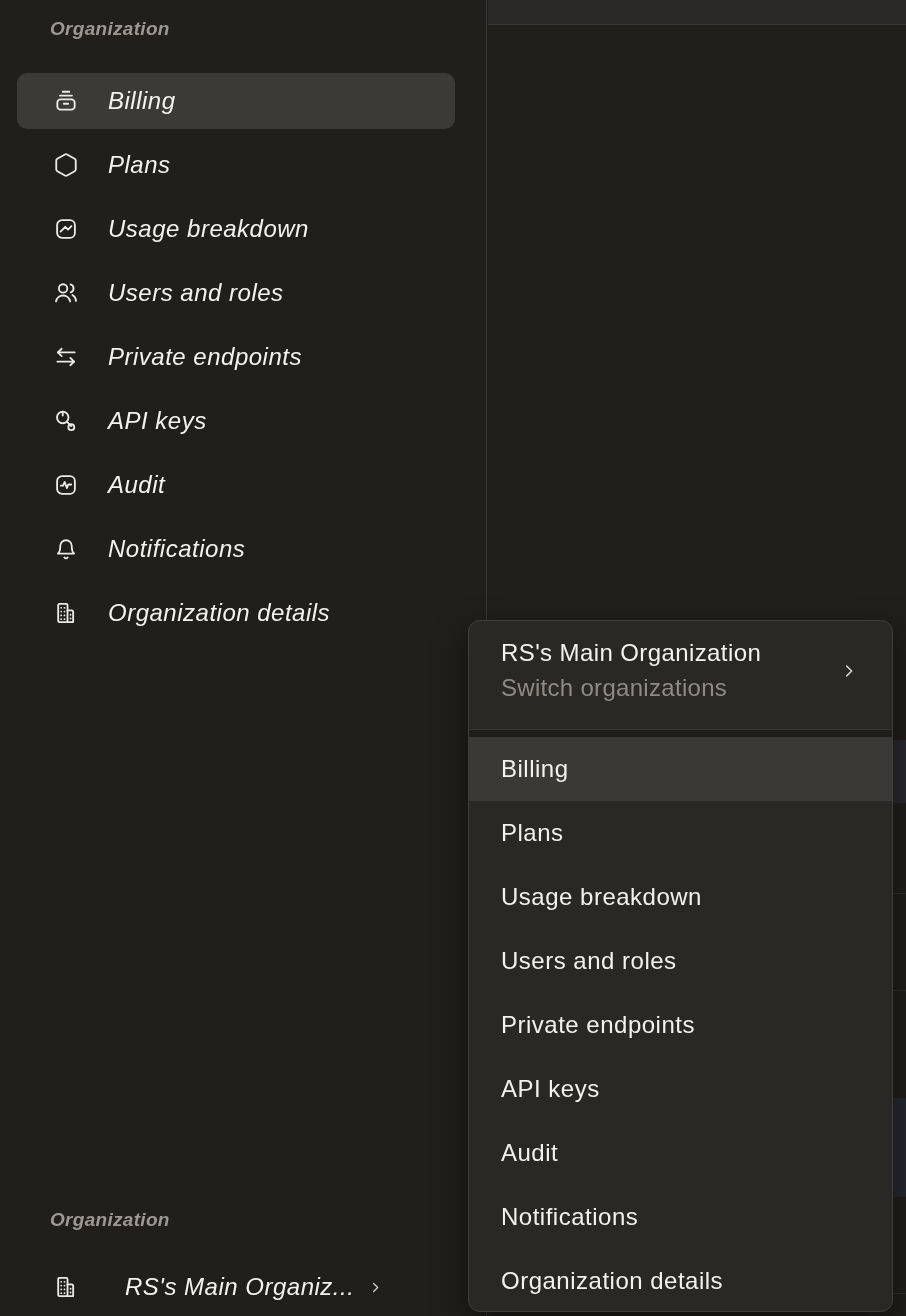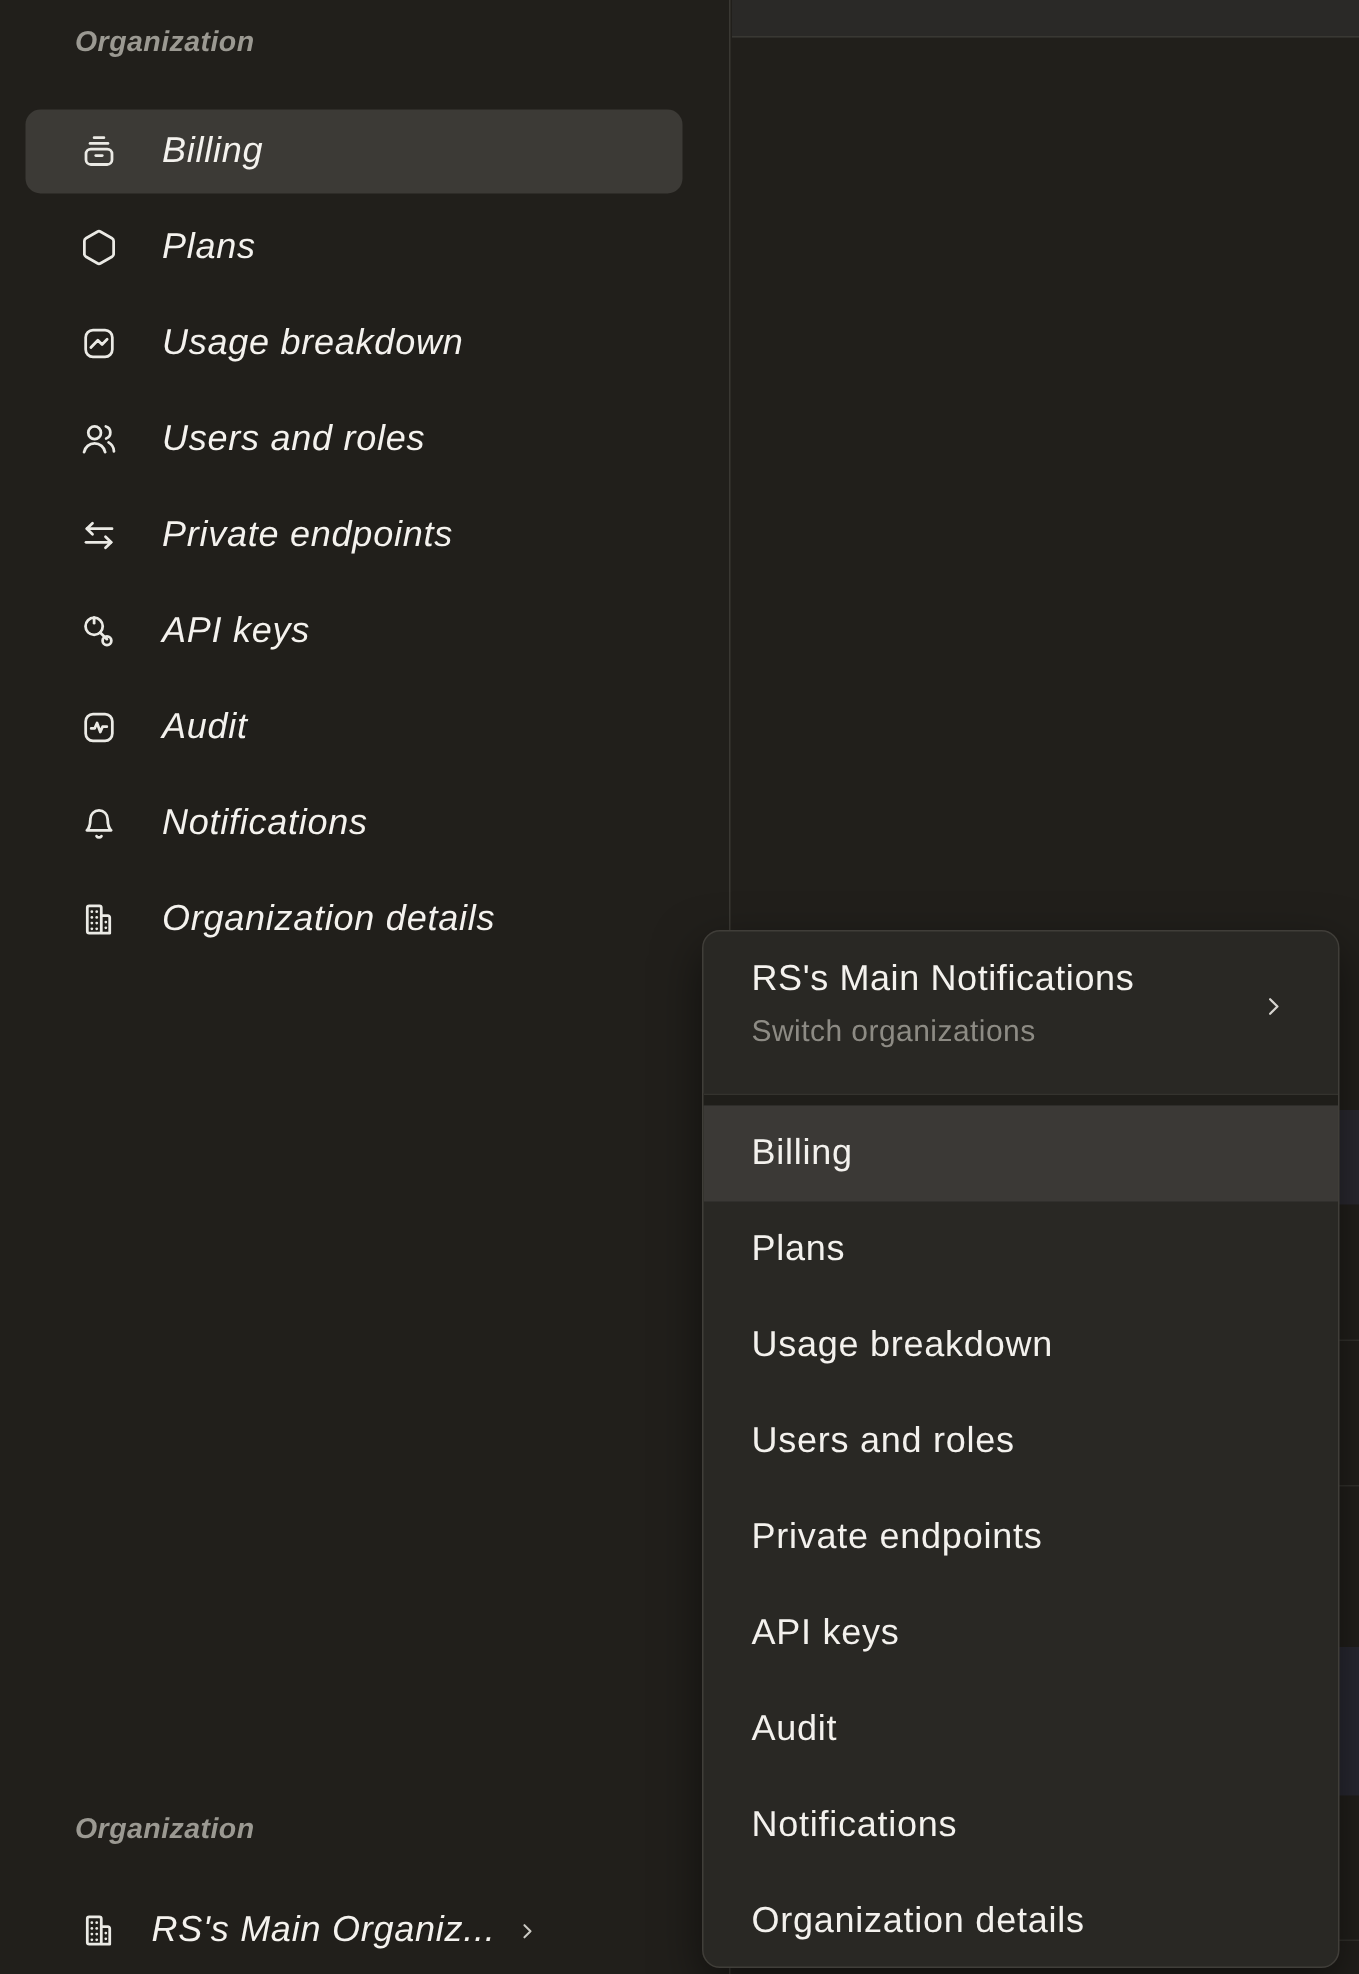--- a/index.html
+++ b/index.html
@@ -45,21 +45,21 @@
   }
   .icon svg { width:100%; height:100%; }
   .nav-item .lbl { margin-left:29px; }
 
   .footer-item {
     position:absolute; top:1255px; left:17px; width:438px; height:64px;
     display:flex; align-items:center; padding-left:36px;
     font-size:24px; letter-spacing:.5px; color:#f4f2ee;
     white-space:nowrap; cursor:pointer;
   }
-  .footer-item .lbl { margin-left:22px; }
+  .footer-item .lbl { margin-left:46px; }
   .chev { width:15px; height:15px; color:#c9c8c2; display:inline-flex; margin-left:14px; }
   .chev svg { width:100%; height:100%; }
 
   
   .main {
     position:absolute; left:488px; top:0; right:0; bottom:0;
     background:#211f1b;
   }
   .topbar {
     position:absolute; left:0; right:0; top:0; height:25px;
@@ -76,21 +76,21 @@
   .popup {
     position:absolute; left:468px; top:620px; width:425px; height:692px;
     background:#292824; border:1px solid #403e39; border-radius:12px;
     box-shadow:0 12px 32px rgba(0,0,0,.5);
     overflow:hidden; z-index:10;
   }
   .popup-header {
     position:relative; height:108px; padding:16px 60px 0 32px; cursor:pointer;
   }
   .popup-title { font-size:24px; letter-spacing:.4px; color:#f4f2ee; line-height:32px; white-space:nowrap; }
-  .popup-sub   { font-size:20px; letter-spacing:.3px; color:#8d8b84; line-height:26px; margin-top:6px; white-space:nowrap; }
+  .popup-sub   { font-size:24px; letter-spacing:.3px; color:#8d8b84; line-height:26px; margin-top:6px; white-space:nowrap; }
   .popup-chev  { position:absolute; right:34px; top:41px; width:18px; height:18px; color:#d6d4cf; }
   .popup-chev svg { width:100%; height:100%; }
   .popup-divider { height:8px; background:#1f1e1a; border-top:1px solid #34332e; }
   .popup-item {
     height:64px; line-height:64px; padding:0 32px;
     font-size:24px; letter-spacing:.5px; color:#f3f1ed;
     white-space:nowrap; cursor:pointer;
   }
   .popup-item.highlighted { background:#3b3936; }
 </style>
@@ -250,21 +250,21 @@
     <div class="band band1"></div>
     <div class="hline hl1"></div>
     <div class="hline hl2"></div>
     <div class="band band2"></div>
     <div class="hline hl3"></div>
   </main>
 
   <div class="popup">
 
     <div class="popup-header">
-      <div class="popup-title">RS's Main Notifications</div>
+      <div class="popup-title">RS's Main Organization</div>
       <div class="popup-sub">Switch organizations</div>
       <span class="popup-chev">
         <svg viewBox="0 0 24 24" fill="none" stroke="currentColor" stroke-width="2" stroke-linecap="round" stroke-linejoin="round">
           <path d="M9 5.5 15.5 12 9 18.5"></path>
         </svg>
       </span>
     </div>
 
     <div class="popup-divider"></div>
 

